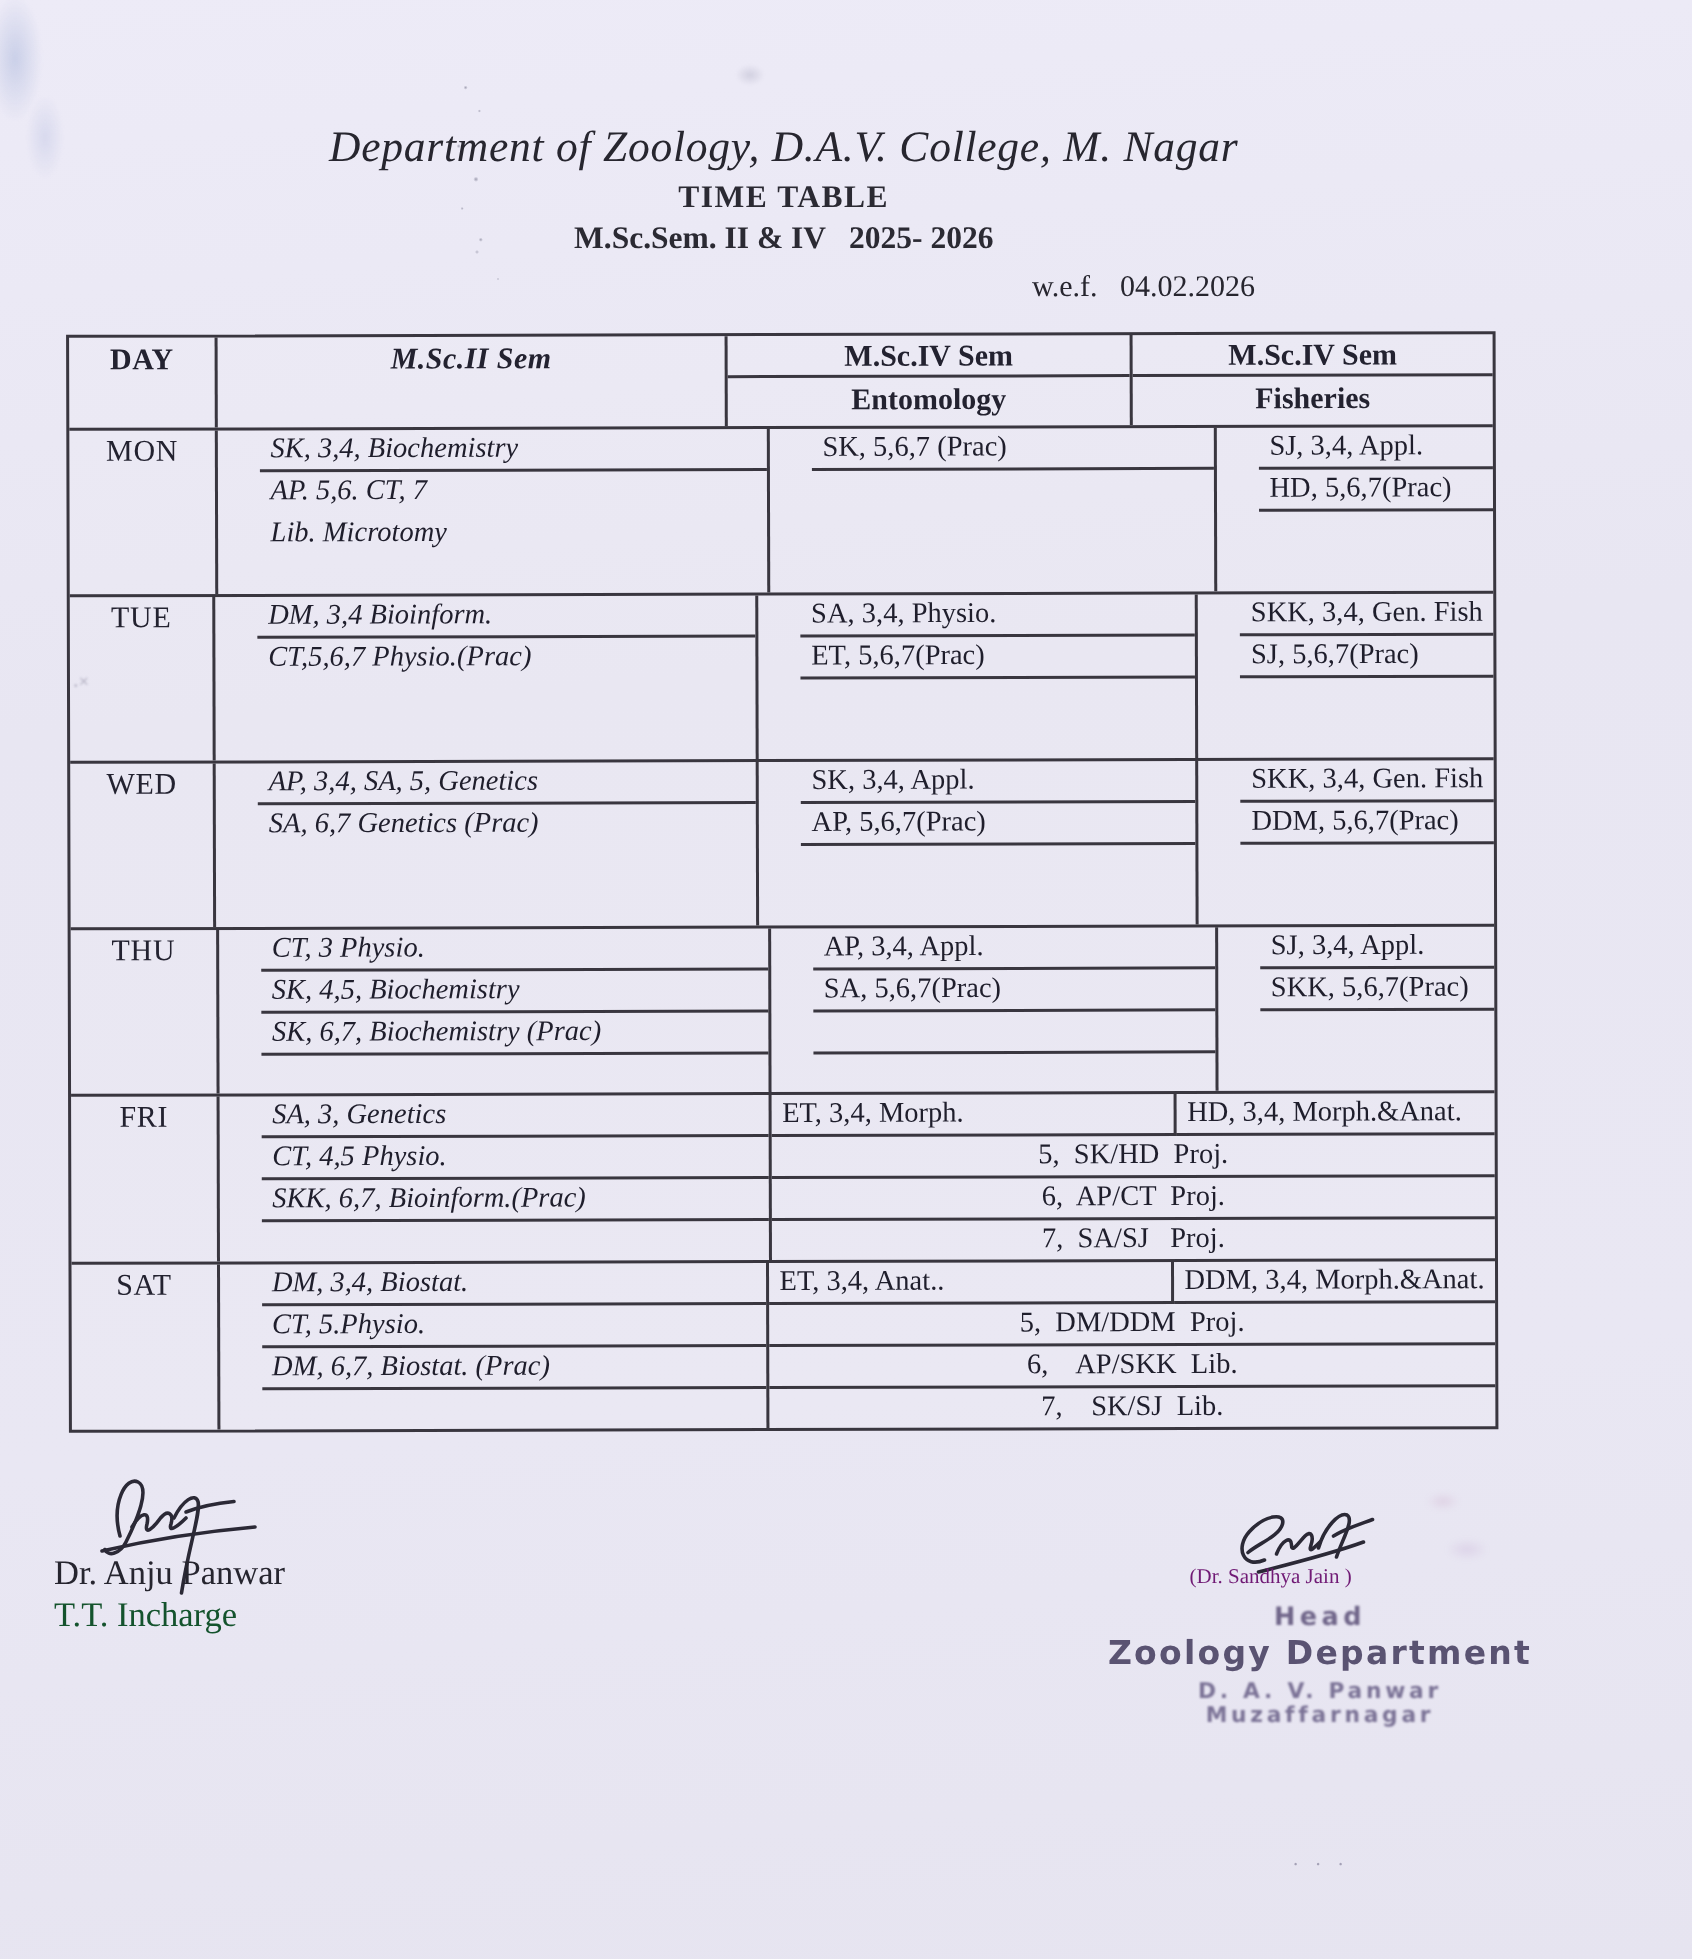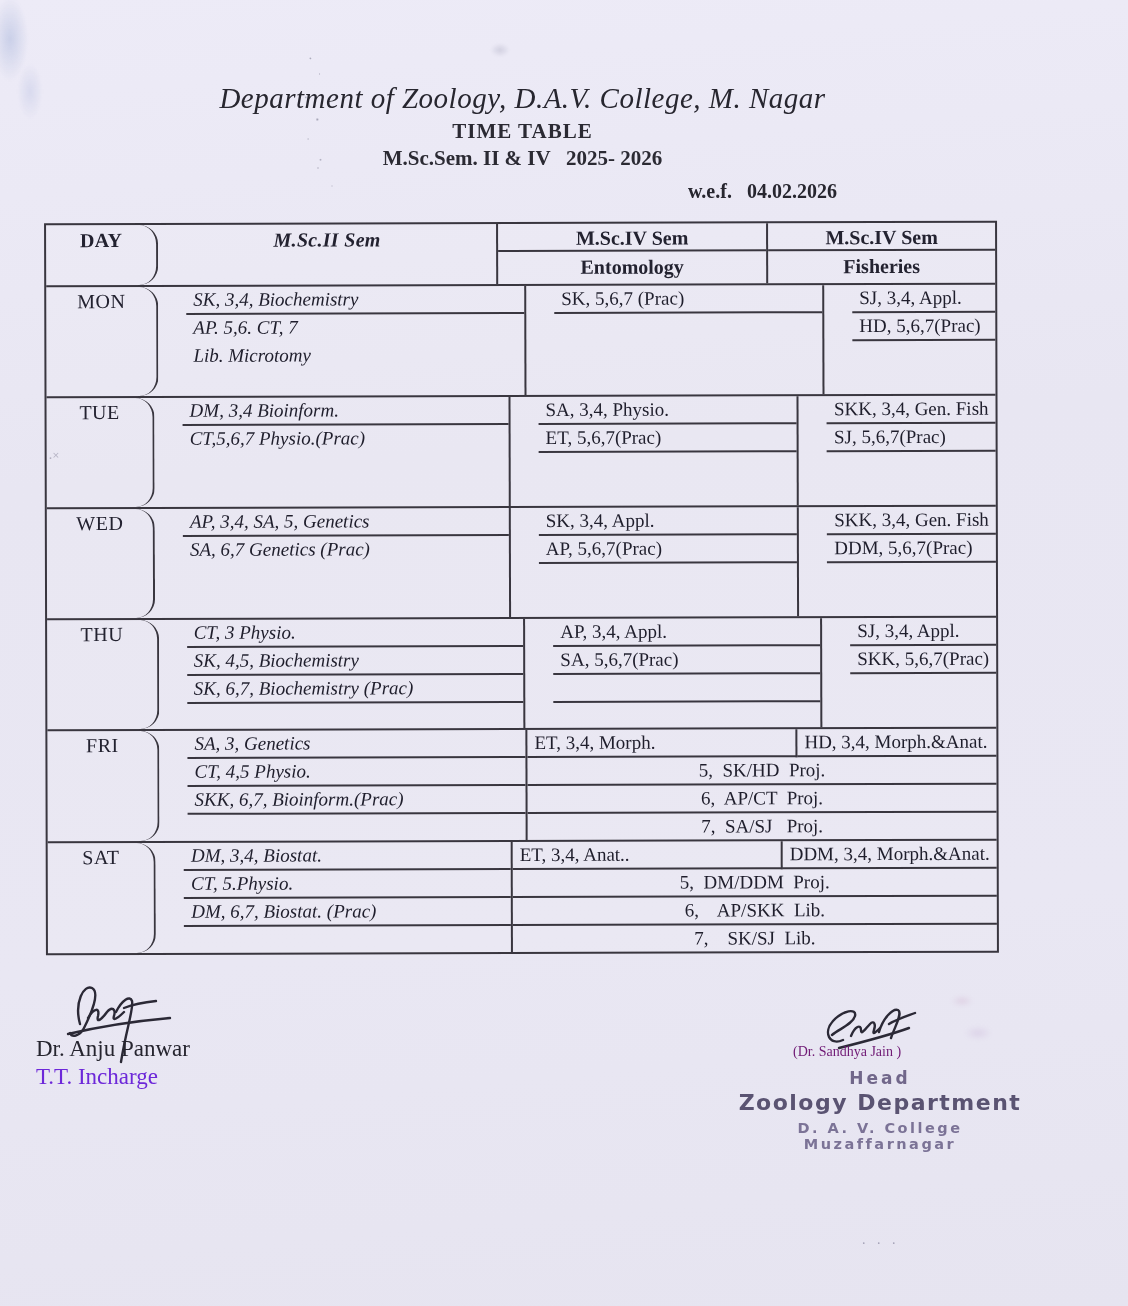--- a/index.html
+++ b/index.html
@@ -19,35 +19,35 @@
   .doc-sub1{
     position:absolute;left:0;top:119px;width:1045px;text-align:center;
     font-size:21px;font-weight:bold;letter-spacing:1px;color:#2b2a33;white-space:pre;
   }
   .doc-sub2{
     position:absolute;left:0;top:146px;width:1045px;text-align:center;
     font-size:21px;font-weight:bold;color:#2b2a33;white-space:pre;
   }
   .doc-wef{
     position:absolute;left:688px;top:180px;
-    font-size:20px;font-weight:bold;color:#27262f;white-space:pre;
+    font-size:20px;font-weight:normal;color:#27262f;white-space:pre;
   }
   
   :root{--line:#39363f;}
   .tt{
     position:absolute;left:45px;top:222px;width:953px;
     border:2px solid var(--line);
     box-sizing:border-box;
     background:rgba(255,255,255,0.06);
     transform:rotate(-0.15deg);
   }
   .hrow{display:flex;height:60px;}
   .drow{display:flex;border-top:2px solid var(--line);}
   .c{box-sizing:border-box;}
-  .day-c{width:112px;border-right:2px solid var(--line);text-align:center;border-radius:19px;}
+  .day-c{width:99px;border-right:2px solid var(--line);text-align:center;}
   .c2{width:340px;border-right:2px solid var(--line);font-style:italic;}
   .c3{width:270px;border-right:2px solid var(--line);}
   .c4{flex:1;}
   .col{display:flex;flex-direction:column;margin-left:28px;}
   .hcell{font-weight:bold;font-size:20px;text-align:center;padding-top:4px;letter-spacing:.3px;}
   .hcol{display:flex;flex-direction:column;font-weight:bold;text-align:center;font-size:20px;}
   .hc-top{height:28px;line-height:28px;border-bottom:2px solid var(--line);box-sizing:border-box;}
   .hc-bot{flex:1;line-height:30px;}
   .daylab{display:block;padding-top:3px;font-size:20px;letter-spacing:.5px;}
   .cell{
@@ -60,21 +60,21 @@
   .splitrow{display:flex;}
   .sc3{width:270px;border-right:2px solid var(--line);}
   .sc4{flex:1;}
   .merged{text-align:center;}
   
   .sig{position:absolute;}
   .sig path{fill:none;stroke:#2b2936;stroke-width:2.4;stroke-linecap:round;}
   .sig-left{left:58px;top:978px;}
   .sig-right{left:815px;top:1000px;}
   .name-left{position:absolute;left:36px;top:1036px;font-size:23px;color:#26252f;}
-  .role-left{position:absolute;left:36px;top:1064px;font-size:23px;color:#6d28d9;}
+  .role-left{position:absolute;left:36px;top:1064px;font-size:23px;color:#14532d;}
   .name-right{position:absolute;left:793px;top:1044px;font-size:14px;color:#701a75;white-space:pre;}
   .stamp{position:absolute;left:735px;top:1068px;width:290px;text-align:center;
          font-family:"DejaVu Sans", sans-serif;font-weight:bold;}
   .st1{font-size:17px;letter-spacing:3px;color:rgba(92,80,120,.85);filter:blur(.7px);}
   .st2{font-size:22px;letter-spacing:1.5px;color:rgba(74,66,100,.9);filter:blur(.5px);margin-top:2px;}
   .st3{font-size:14.5px;letter-spacing:2.5px;color:rgba(96,86,128,.8);filter:blur(.6px);margin-top:5px;}
   
   .noise{position:absolute;pointer-events:none;}
   .n-corner{left:-14px;top:-6px;width:80px;height:150px;
     background:
@@ -283,16 +283,16 @@
     <path d="M28 40 C14 46 8 32 18 21 C28 10 42 8 40 16 C38 24 24 29 17 35"></path>
     <path d="M36 36 C40 26 46 24 46 30 C46 36 51 28 55 24 C59 20 61 24 59 30 C57 36 61 32 65 28"></path>
     <path d="M64 32 C68 18 78 8 83 10 C88 13 80 26 76 38"></path>
     <path d="M74 24 C82 19 92 16 100 13"></path>
     <path d="M24 48 C48 42 72 36 94 28"></path>
   </svg>
   <div class="name-right">(Dr. Sandhya Jain )</div>
   <div class="stamp">
     <div class="st1">Head</div>
     <div class="st2">Zoology Department</div>
-    <div class="st3">D. A. V. College Muzaffarnagar</div>
+    <div class="st3">D. A. V. Panwar Muzaffarnagar</div>
   </div>
 
 </div>
 
 </body></html>

